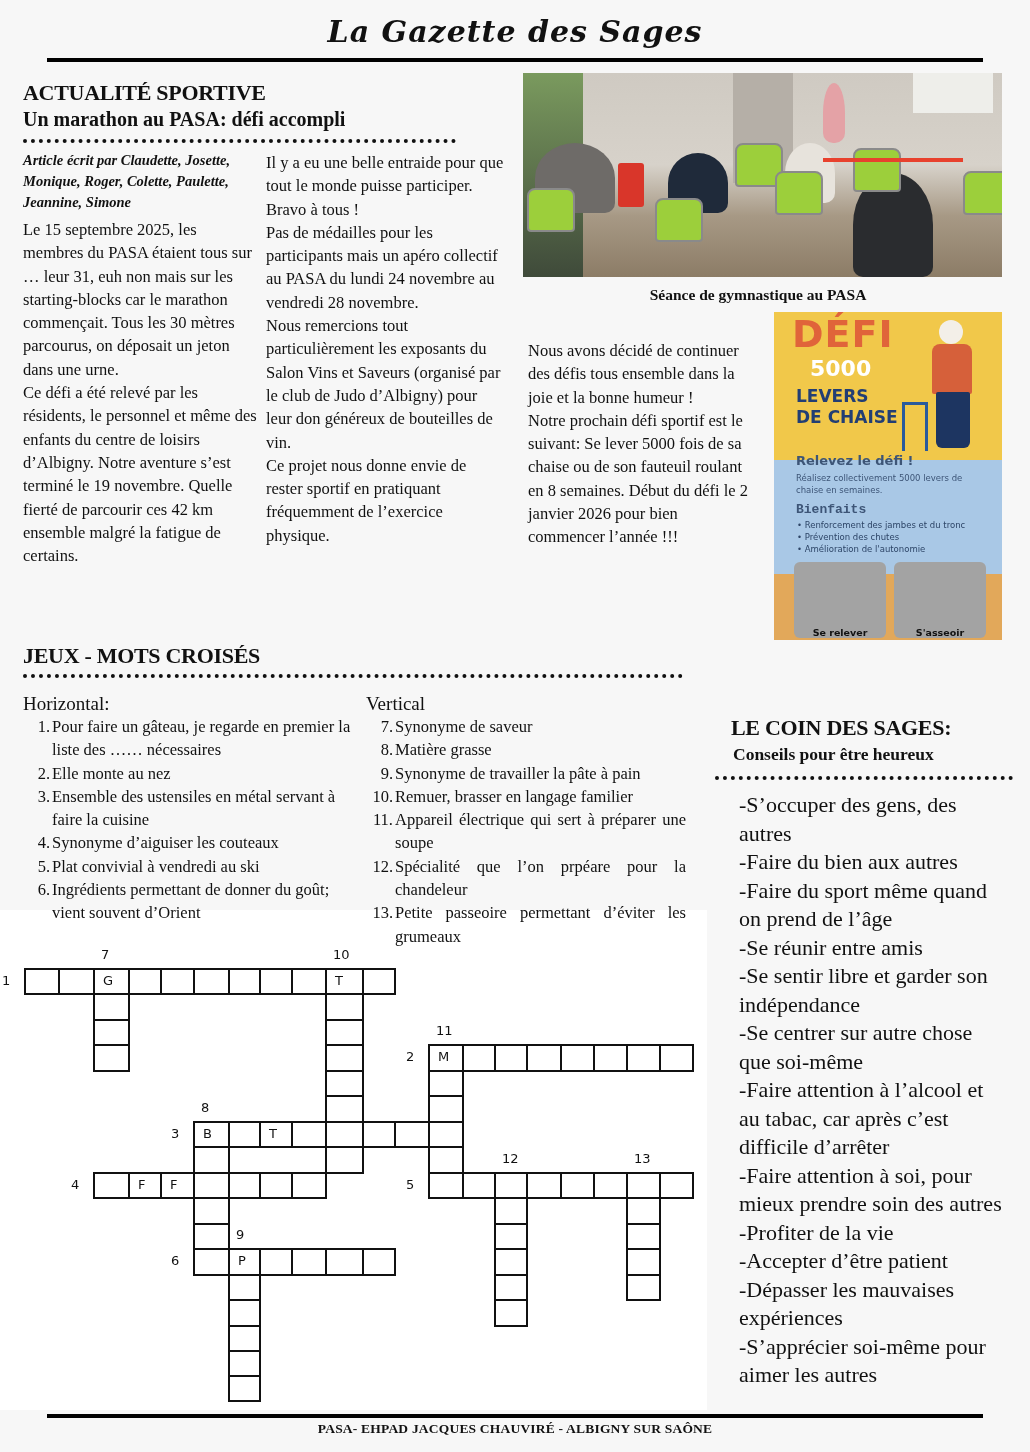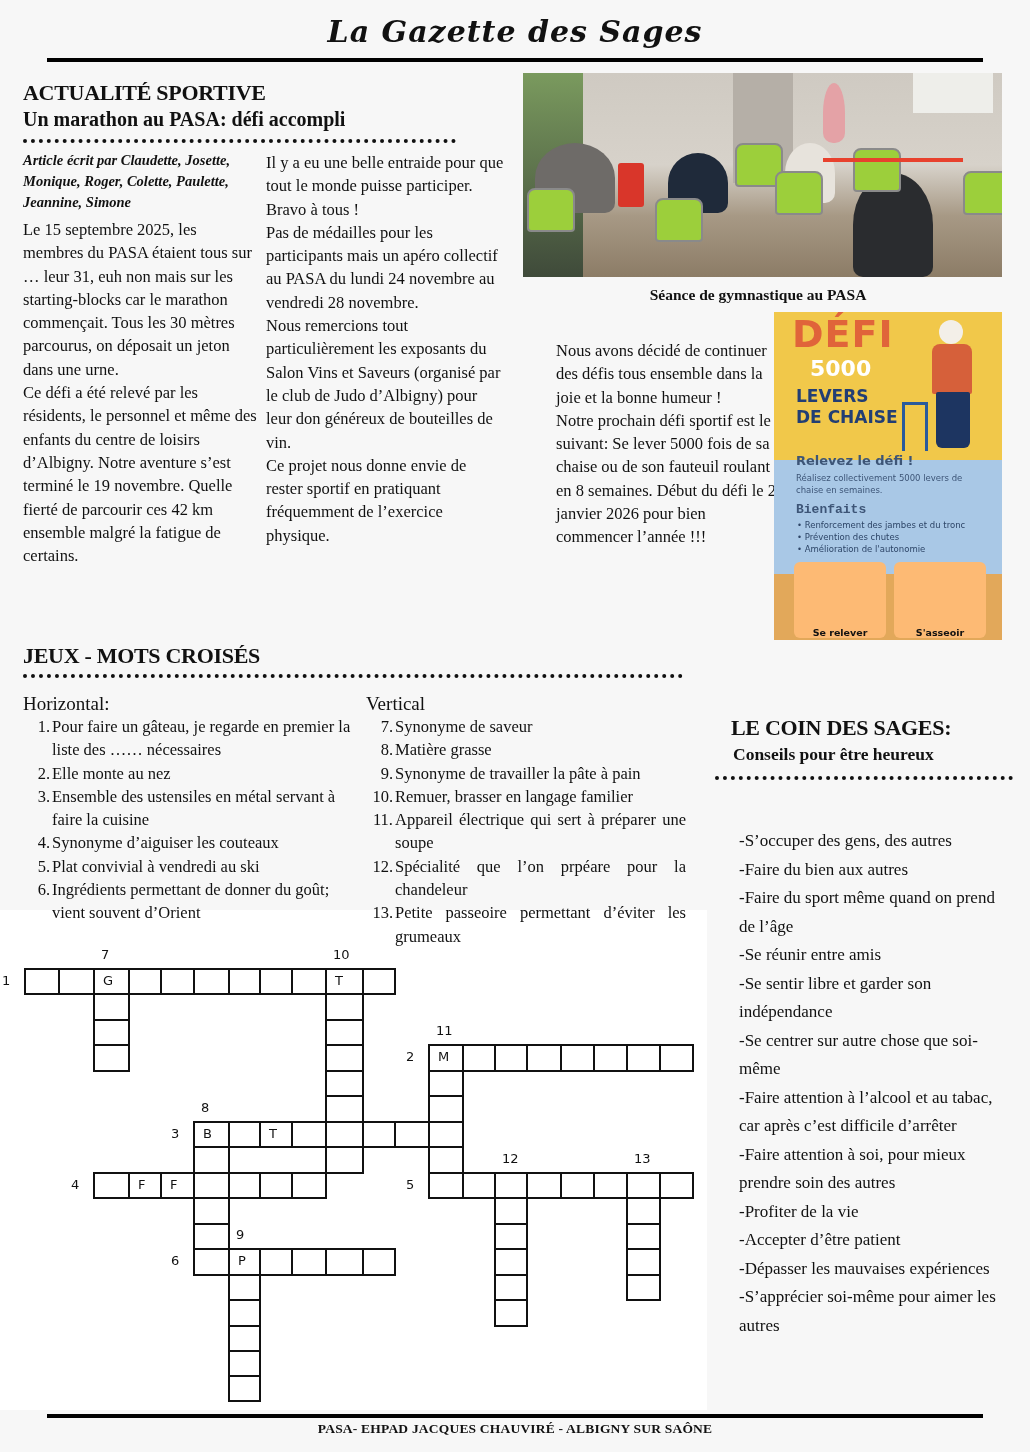--- a/index.html
+++ b/index.html
@@ -20,31 +20,31 @@
   .poster .top{position:absolute;left:0;top:0;width:100%;height:45%;background:#f1c84a;}
   .poster .mid{position:absolute;left:0;top:45%;width:100%;height:55%;background:#a9c8e6;}
   .poster .floor{position:absolute;left:0;bottom:0;width:100%;height:20%;background:#e2a85a;}
   .p-defi{position:absolute;left:18px;top:0;font-family:"DejaVu Sans",sans-serif;font-weight:bold;font-size:38px;color:#e0643a;letter-spacing:1px;}
   .p-num{position:absolute;left:36px;top:44px;font-family:"DejaVu Sans",sans-serif;font-weight:bold;font-size:22px;color:#fff;}
   .p-lev{position:absolute;left:22px;top:74px;font-family:"DejaVu Sans",sans-serif;font-weight:bold;font-size:17px;color:#223e74;line-height:21px;white-space:pre-line;}
   .p-rel{position:absolute;left:22px;top:141px;font-family:"DejaVu Sans",sans-serif;font-weight:bold;font-size:13px;color:#3d5577;}
   .p-small{position:absolute;left:22px;top:160px;font-family:"DejaVu Sans",sans-serif;font-size:8.5px;color:#3d5577;line-height:12px;width:190px;}
   .p-bien{position:absolute;left:22px;top:190px;font-family:Liberation Mono, monospace;font-weight:bold;font-size:13px;color:#3d5577;}
   .p-list{position:absolute;left:22px;top:206px;font-family:"DejaVu Sans",sans-serif;font-size:8.5px;color:#2d4567;line-height:12px;margin:1px;padding:0;list-style:none;}
-  .p-card{position:absolute;top:250px;width:92px;height:76px;background:#fdba74;border-radius:6px;}
+  .p-card{position:absolute;top:250px;width:92px;height:76px;background:#a3a3a3;border-radius:6px;}
   .p-card span{position:absolute;bottom:0;left:0;width:100%;text-align:center;font-family:"DejaVu Sans",sans-serif;font-weight:bold;font-size:9.5px;color:#111;}
   .clues-h{font-weight:normal;font-size:19px;}
   ol.clues{margin:0;padding:0;list-style:none;font-size:16.5px;line-height:23.3px;}
   ol.clues li{position:relative;padding-left:29px;}
   ol.clues li .num{position:absolute;left:0;width:27px;text-align:right;}
   .justify{text-align:justify;}
   .xw-area{left:0;top:910px;width:707px;height:500px;background:#fff;}
   .cell{position:absolute;width:33px;height:25px;border:2px solid #111;box-sizing:border-box;background:#fff;font-family:"DejaVu Sans",sans-serif;font-size:13px;padding-left:8px;line-height:21px;}
   .xnum{position:absolute;font-family:"DejaVu Sans",sans-serif;font-size:13px;}
-  .tips{font-size:17px;line-height:28.5px;white-space:pre-line;margin-top:36px;}
+  .tips{font-size:22px;line-height:28.5px;white-space:pre-line;}
   .footer{left:0;width:1030px;top:1421px;text-align:center;font-weight:bold;font-size:13.5px;letter-spacing:0.2px;}
 </style>
 </head>
 <body>
 
 <div class="abs masthead">La Gazette des Sages</div>
 <div class="abs rule" style="left:47px;top:58px;width:936px;height:4px;"></div>
 
 <div class="abs sec-title" style="left:23px;top:80px;">ACTUALITÉ SPORTIVE</div>
 <div class="abs sub-title" style="left:23px;top:108px;">Un marathon au PASA: défi accompli</div>
@@ -71,21 +71,21 @@
   <div class="chair" style="left:4px;top:115px;"></div>
   <div class="chair" style="left:132px;top:125px;"></div>
   <div class="chair" style="left:212px;top:70px;"></div>
   <div class="chair" style="left:252px;top:98px;"></div>
   <div class="chair" style="left:330px;top:75px;"></div>
   <div class="chair" style="left:440px;top:98px;"></div>
   <div class="abs" style="left:300px;top:85px;width:140px;height:4px;background:#e8412d;"></div>
 </div>
 <div class="abs caption" style="left:554px;top:286px;width:408px;text-align:center;">Séance de gymnastique au PASA</div>
 
-<div class="abs body-text" style="left:528px;top:339px;width:230px;margin-left:28px;">Nous avons décidé de continuer des défis tous ensemble dans la joie et la bonne humeur !
+<div class="abs body-text" style="left:528px;top:339px;width:230px;">Nous avons décidé de continuer des défis tous ensemble dans la joie et la bonne humeur !
 Notre prochain défi sportif est le suivant:  Se lever 5000 fois de sa chaise ou de son fauteuil roulant en 8 semaines. Début du défi le 2 janvier 2026 pour bien commencer l’année !!!</div>
 
 <div class="abs poster" style="left:774px;top:312px;width:228px;height:328px;">
   <div class="top"></div>
   <div class="mid"></div>
   <div class="floor"></div>
   <div class="p-defi">DÉFI</div>
   <div class="p-num">5000</div>
   <div class="p-lev">LEVERS
 DE CHAISE</div>

